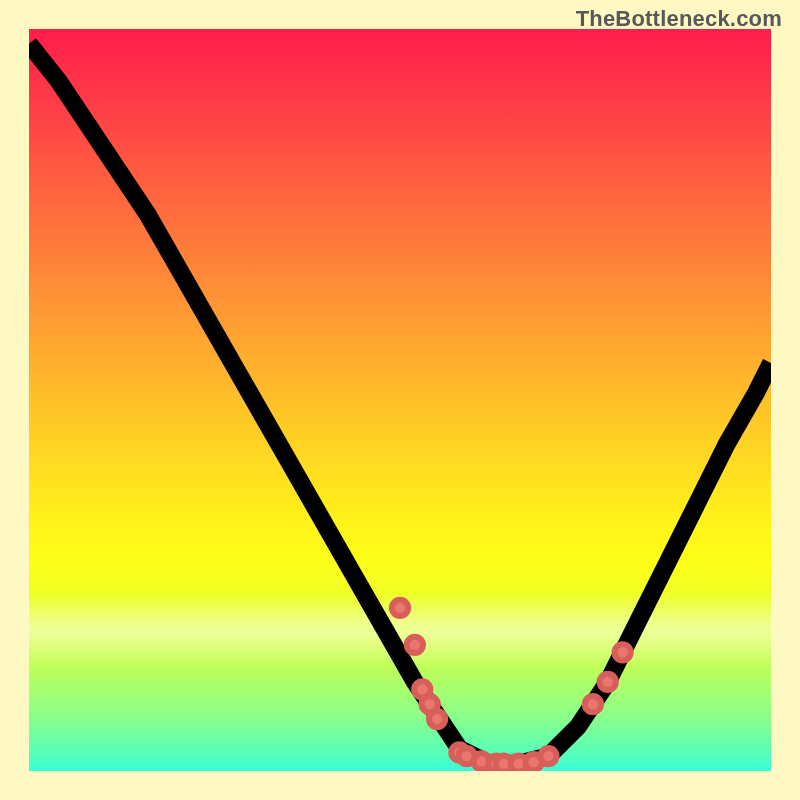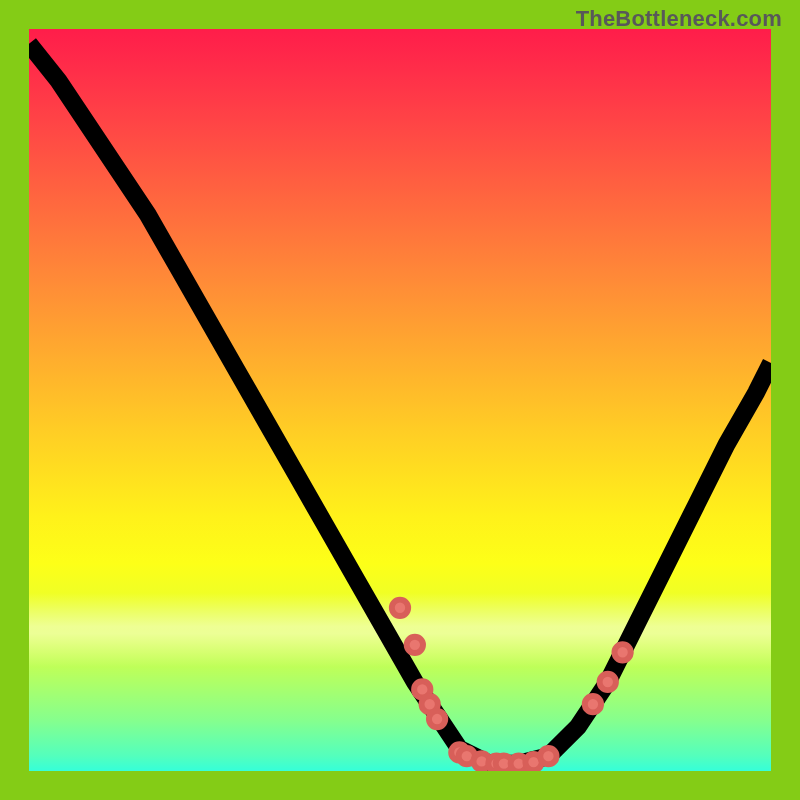--- a/index.html
+++ b/index.html
@@ -1,21 +1,21 @@
 <!DOCTYPE html>
 <html><head>
 <meta charset="utf-8">
 <style>
   * { margin: 0; padding: 0; box-sizing: border-box; }
   html, body { width: 800px; height: 800px; overflow: hidden; background: #000; }
   .frame {
     width: 800px;
     height: 800px;
     position: relative;
-    background: #84cc16;
+    background: #fef9c3;
   }
   .watermark {
     position: absolute;
     top: 6px;
     right: 18px;
     font-family: Arial, Helvetica, sans-serif;
     font-size: 22px;
     font-weight: 600;
     color: #58585a;
     letter-spacing: 0.2px;

